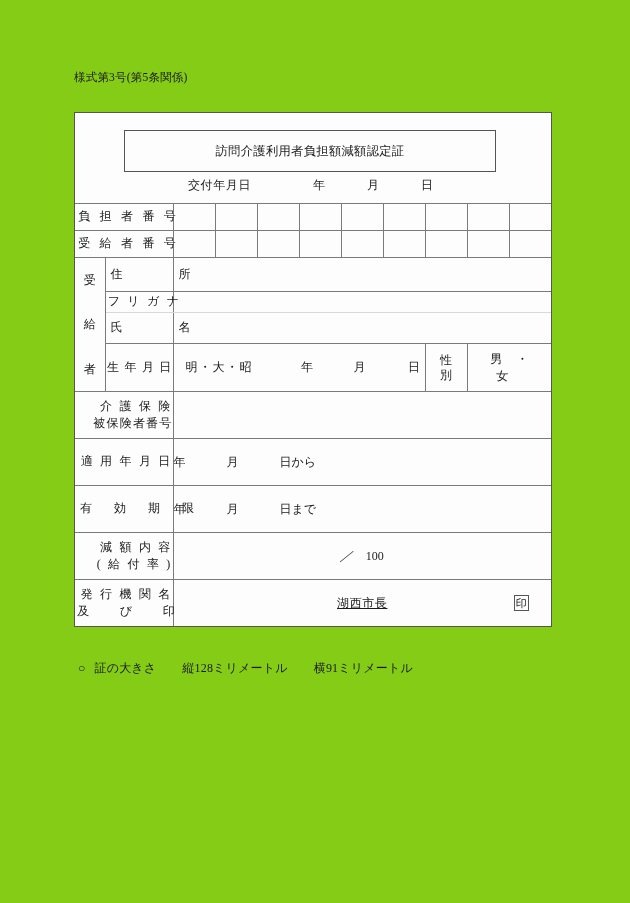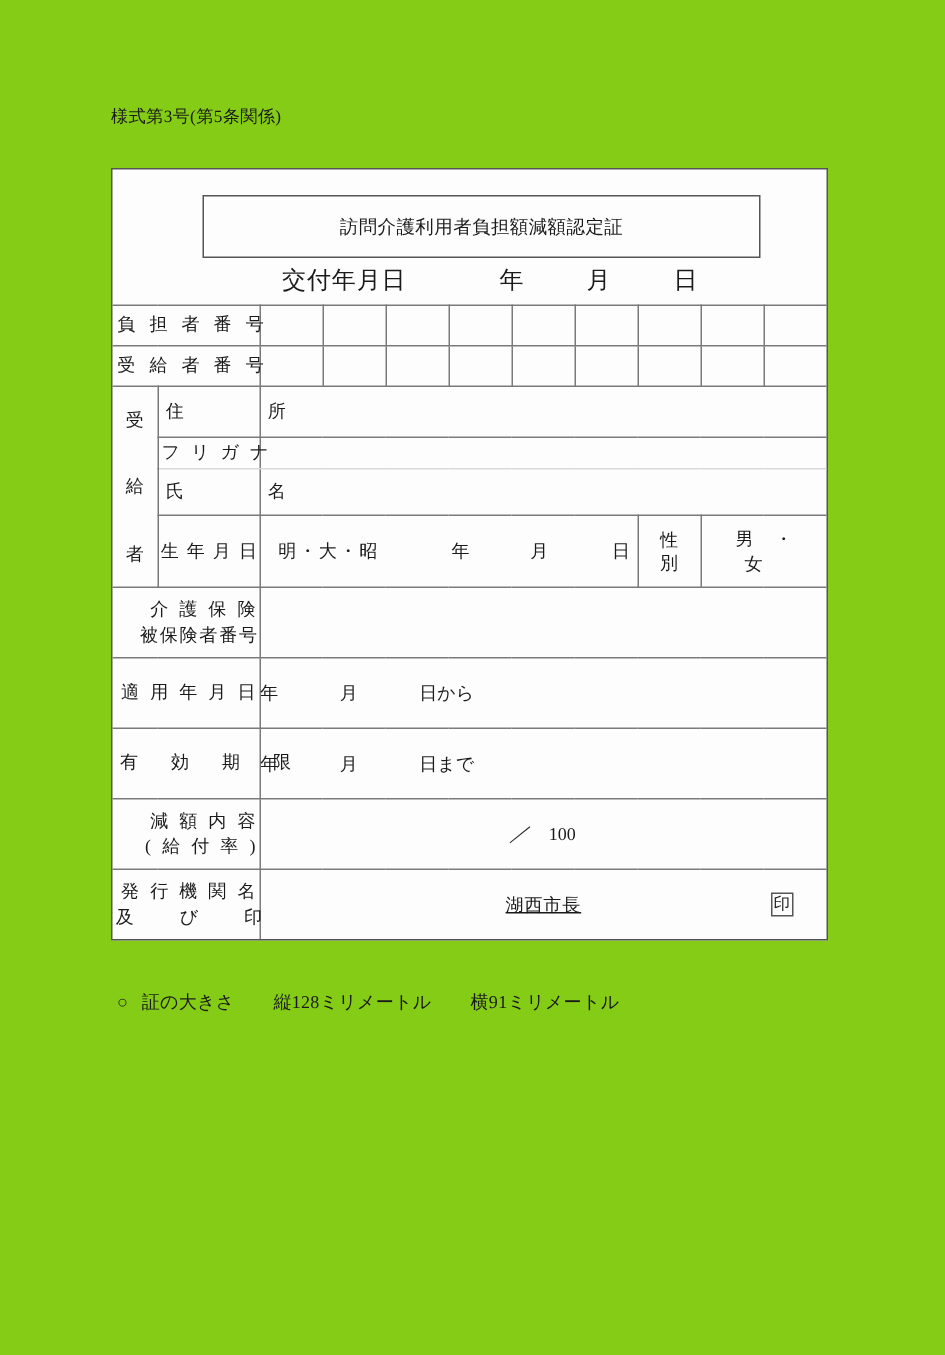--- a/index.html
+++ b/index.html
@@ -54,21 +54,21 @@
     background: #fdfdfd;
   }
 
   
   .title-area {
     position: relative;
     height: 90px;
   }
   .title-box {
     position: absolute;
-    left: 60px;
+    left: 49px;
     top: 17px;
     width: 372px;
     height: 42px;
     border: 1.2px solid #555;
     box-sizing: border-box;
     display: flex;
     flex-direction: column;
     align-items: center;
     justify-content: center;
     line-height: 1.35;
@@ -83,21 +83,21 @@
     letter-spacing: 0.1px;
     white-space: nowrap;
   }
   .issue-row {
     position: absolute;
     left: 0;
     top: 64px;
     width: 100%;
     display: flex;
     align-items: flex-start;
-    font-size: 16px;
+    font-size: 12px;
   }
   .issue-label {
     margin-left: 113px;
     letter-spacing: 0.6px;
     white-space: nowrap;
   }
   .issue-y { margin-left: 62px; }
   .issue-m { margin-left: 42px; }
   .issue-d { margin-left: 42px; }
 

